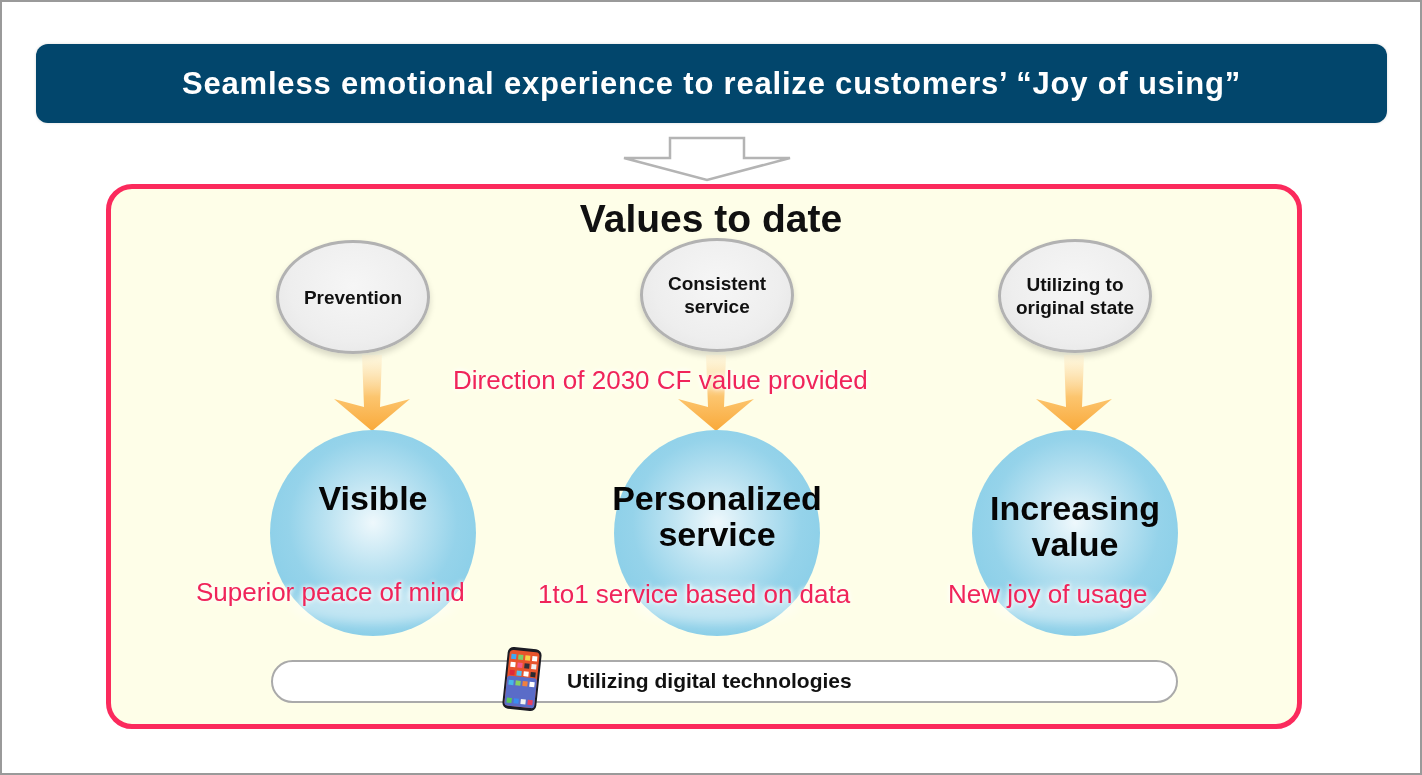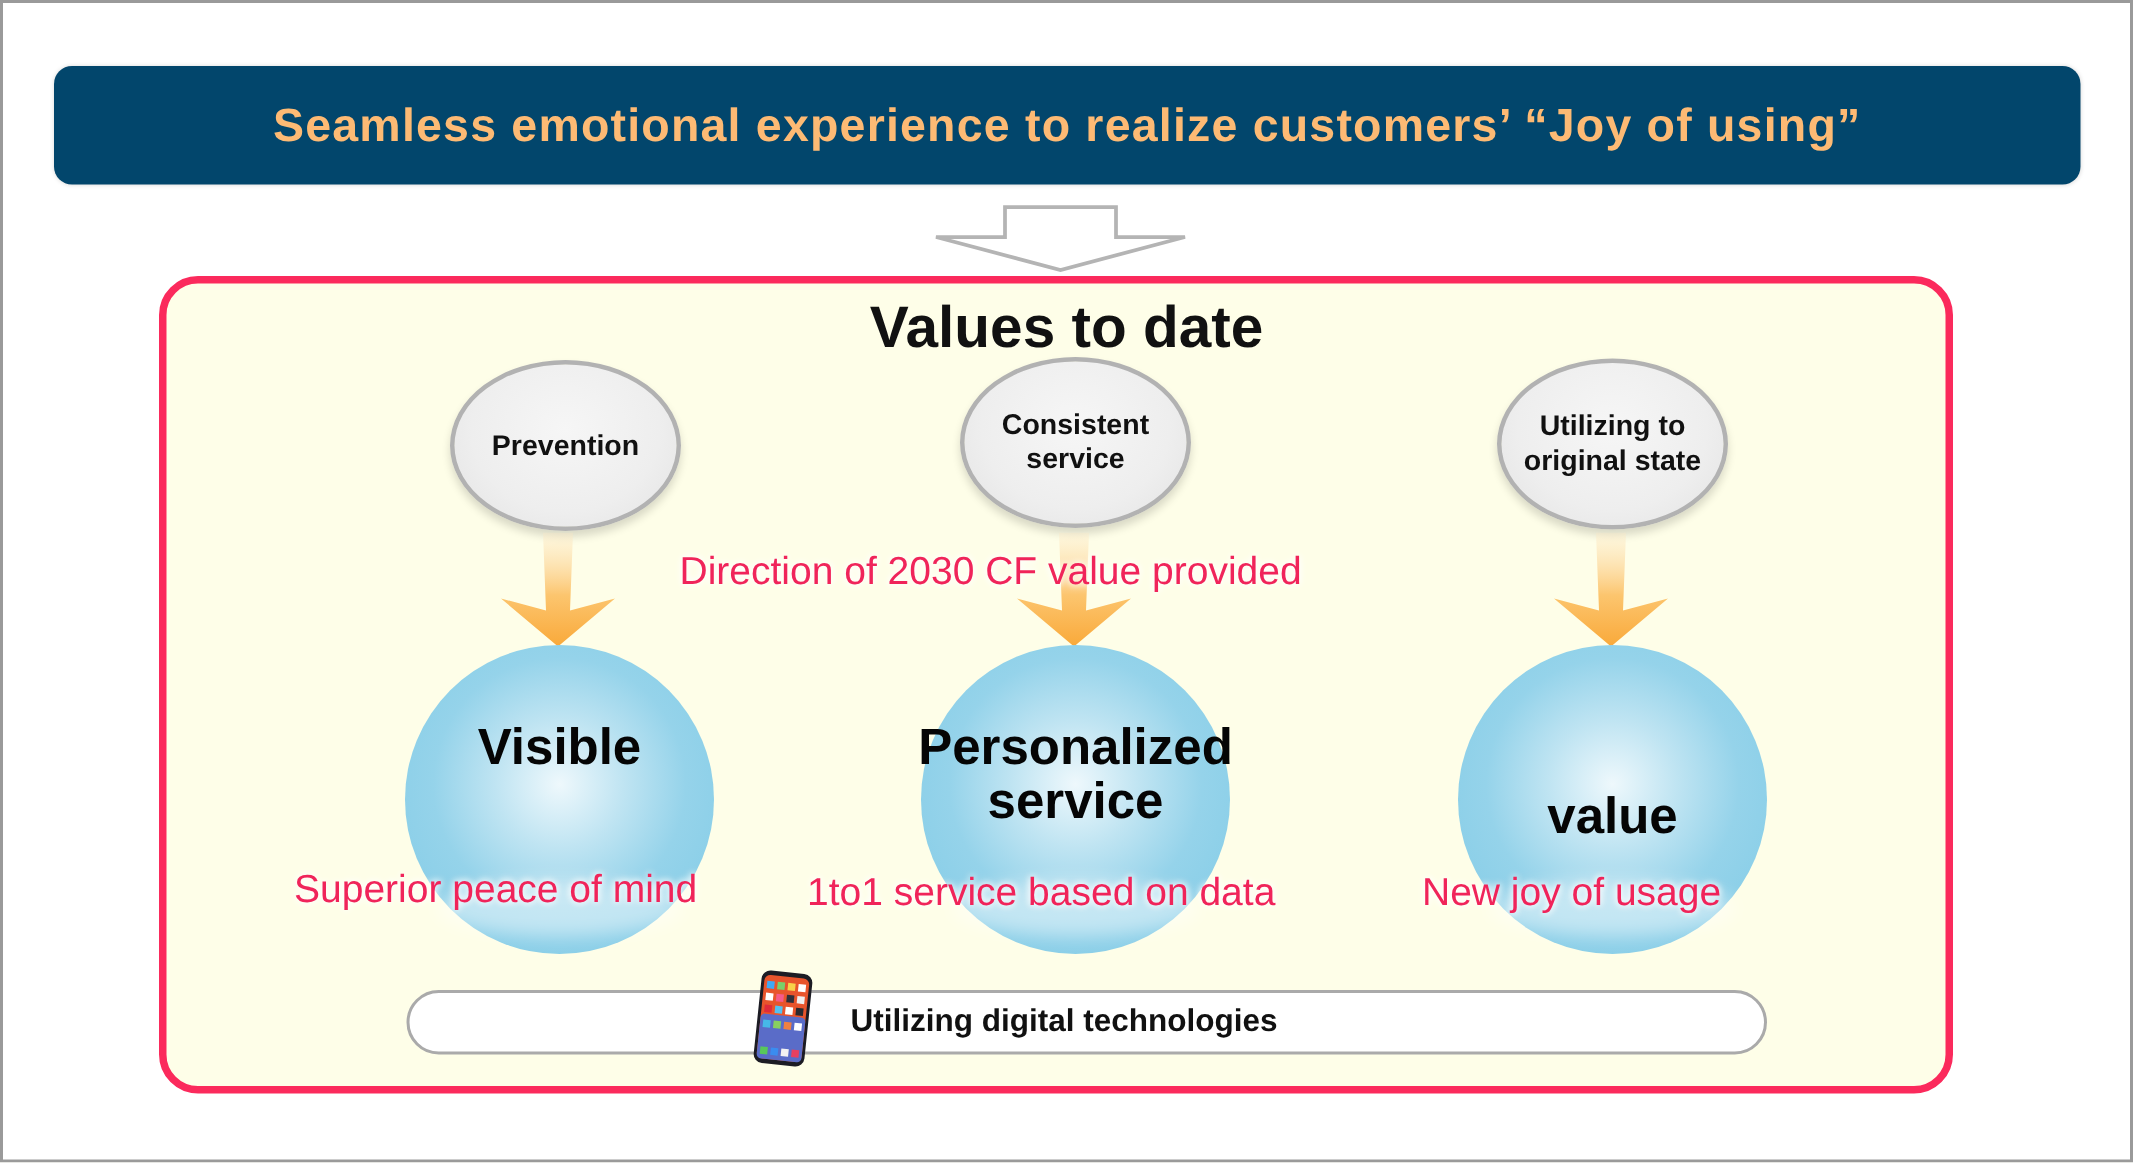--- a/index.html
+++ b/index.html
@@ -11,21 +11,21 @@
     border: 2px solid #9a9a9a; background: #ffffff;
   }
 
   .banner {
     position: absolute; left: 36px; top: 44px; width: 1351px; height: 79px;
     background: #02466c; border-radius: 12px;
     display: flex; align-items: center; justify-content: center;
     box-shadow: 0 0 3px rgba(0,0,0,0.15);
   }
   .banner-text {
-    color: #fdba74; font-size: 31px; font-weight: bold; letter-spacing: 0.8px;
+    color: #ffffff; font-size: 31px; font-weight: bold; letter-spacing: 0.8px;
   }
 
   .down-arrow { position: absolute; left: 618px; top: 136px; width: 178px; height: 46px; }
 
   .panel {
     position: absolute; left: 106px; top: 184px; width: 1196px; height: 545px;
     background: #fefee8; border: 5px solid #fb2a5c; border-radius: 26px;
   }
 
   .panel-title {
@@ -84,21 +84,21 @@
   <span class="banner-text">Seamless emotional experience to realize customers’ “Joy of using”</span>
 </div>
 
 <svg class="down-arrow" viewBox="0 0 178 46">
   <polygon points="52,2 126,2 126,22 172,22 89,44 6,22 52,22" fill="#ffffff" stroke="#b4b4b4" stroke-width="2.5"></polygon>
 </svg>
 
 <div class="panel"></div>
 <div class="panel-title">Values to date</div>
 
-<div class="oval" style="left:300px; top:240px;">
+<div class="oval" style="left:276px; top:240px;">
   <span>Prevention</span>
 </div>
 <div class="oval" style="left:640px; top:238px;">
   <span>
     <span>Consistent</span><br>
     <span>service</span>
   </span>
 </div>
 <div class="oval" style="left:998px; top:239px;">
   <span>
@@ -131,21 +131,21 @@
 <div class="sphere" style="left:972px; top:430px;"></div>
 
 <div class="sphere-label" style="left:260px; width:226px; top:480px;">
   <span>Visible</span><br>
 </div>
 <div class="sphere-label" style="left:592px; width:250px; top:480px;">
   <span>Personalized</span><br>
   <span>service</span>
 </div>
 <div class="sphere-label" style="left:962px; width:226px; top:490px;">
-  <br>
+  <span>Increasing</span><br>
   <span>value</span>
 </div>
 
 <div class="red-text" style="left:196px; top:579px; line-height:26px;">
   <span>Superior peace of mind</span><br>
 </div>
 <div class="red-text" style="left:538px; top:579px;">1to1 service based on data</div>
 <div class="red-text" style="left:948px; top:579px;">New joy of usage</div>
 
 <div class="pill"></div>

